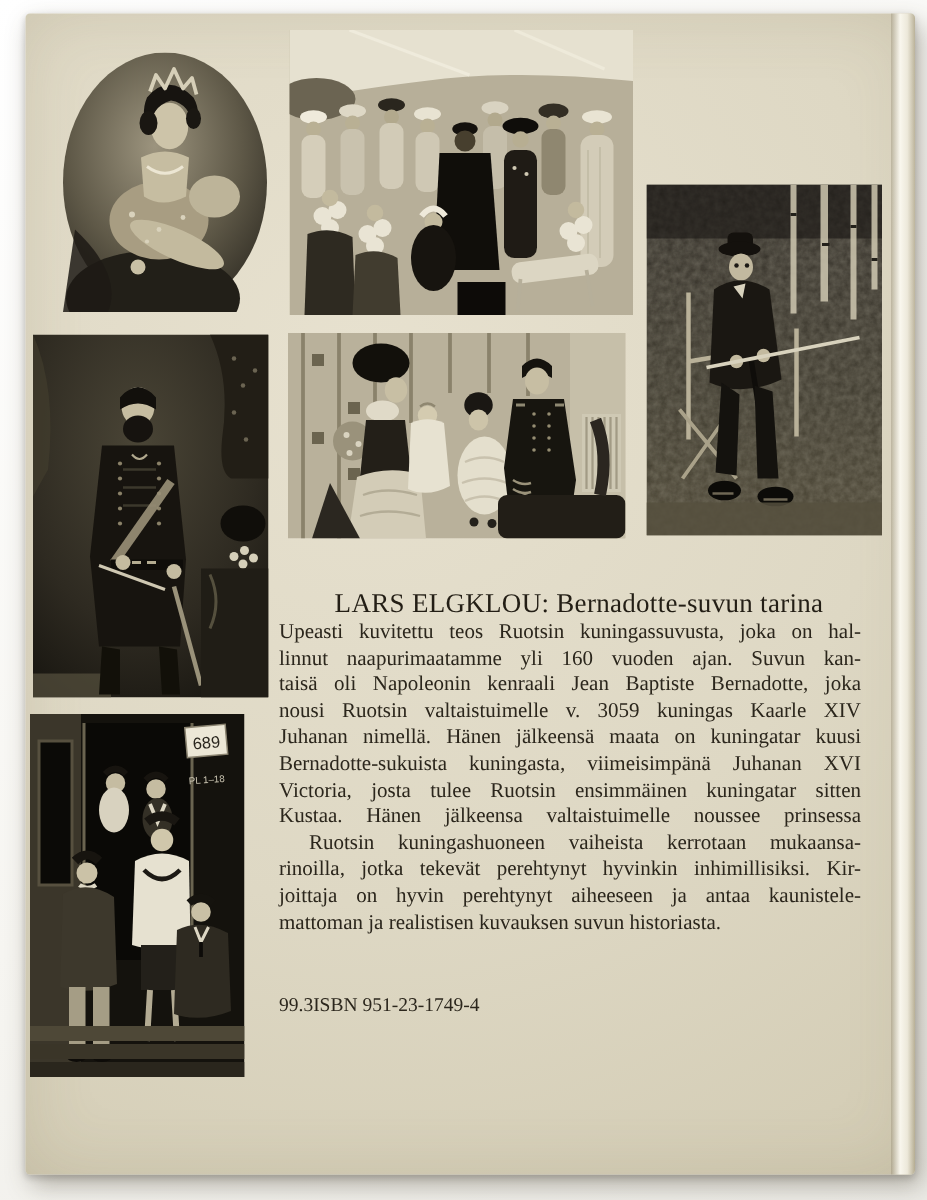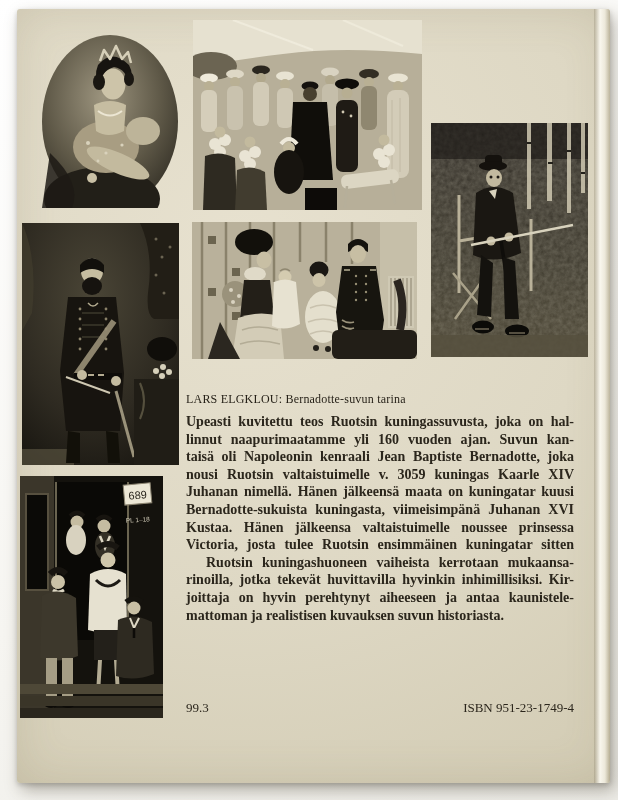--- a/index.html
+++ b/index.html
@@ -22,32 +22,32 @@
   .photo{position:absolute;}
   .photo svg{display:block;width:100%;height:100%;}
   .ph-oval{left:25px;top:26px;width:136px;height:173px;}
   .ph-group{left:176px;top:11px;width:229px;height:190px;}
   .ph-seated{left:414px;top:114px;width:157px;height:234px;}
   .ph-military{left:5px;top:214px;width:157px;height:242px;}
   .ph-family{left:175px;top:213px;width:225px;height:137px;}
   .ph-train{left:3px;top:467px;width:143px;height:242px;}
   .title{
     position:absolute;left:169px;top:383px;width:400px;
-    font-size:12px;letter-spacing:.2px;color:#231e15;white-space:nowrap;
+    font-size:18px;letter-spacing:.2px;color:#231e15;white-space:nowrap;text-align:center;
   }
   .bodytext{
     position:absolute;left:169px;top:404px;width:388px;
     font-size:14px;line-height:17.6px;color:#2b261c;
   }
-  .line{text-align:justify;text-align-last:justify;font-weight:bold;}
+  .line{text-align:justify;text-align-last:justify;}
   .line.para-end{text-align-last:left;}
   .line.indent{text-indent:20px;}
   .footer{
-    position:absolute;left:169px;top:691px;width:388px;
-    display:flex;justify-content:space-between;align-items:flex-start;
+    position:absolute;left:169px;top:653px;width:388px;
+    display:flex;justify-content:flex-start;align-items:flex-start;
     font-size:13px;color:#2b261c;
   }
 </style>
 </head>
 <body>
 
 <div class="backdrop">
   <div class="cover" aria-label="LARS ELGKLOU: Bernadotte-suvun tarina">
 
     <div class="photo ph-oval" aria-label="Oval painted portrait of a queen wearing a tiara">
@@ -374,24 +374,24 @@
 
     <div class="title">LARS ELGKLOU: Bernadotte-suvun tarina</div>
 
     <div class="bodytext">
       <div class="line">Upeasti kuvitettu teos Ruotsin kuningassuvusta, joka on hal-</div>
       <div class="line">linnut naapurimaatamme yli 160 vuoden ajan. Suvun kan-</div>
       <div class="line">taisä oli Napoleonin kenraali Jean Baptiste Bernadotte, joka</div>
       <div class="line">nousi Ruotsin valtaistuimelle v. 3059 kuningas Kaarle XIV</div>
       <div class="line">Juhanan nimellä. Hänen jälkeensä maata on kuningatar kuusi</div>
       <div class="line">Bernadotte-sukuista kuningasta, viimeisimpänä Juhanan XVI</div>
+      <div class="line">Victoria, josta tulee Ruotsin ensimmäinen kuningatar sitten</div>
       <div class="line">Kustaa. Hänen jälkeensa valtaistuimelle noussee prinsessa</div>
-      <div class="line">Victoria, josta tulee Ruotsin ensimmäinen kuningatar sitten</div>
       <div class="line indent">Ruotsin kuningashuoneen vaiheista kerrotaan mukaansa-</div>
-      <div class="line">rinoilla, jotka tekevät huvittavilla hyvinkin inhimillisiksi. Kir-</div>
+      <div class="line">rinoilla, jotka tekevät perehtynyt hyvinkin inhimillisiksi. Kir-</div>
       <div class="line">joittaja on hyvin perehtynyt aiheeseen ja antaa kaunistele-</div>
       <div class="line para-end">mattoman ja realistisen kuvauksen suvun historiasta.</div>
     </div>
 
     <div class="footer">
       <span>99.3</span>
       <span>ISBN 951-23-1749-4</span>
     </div>
 
     <div class="edge-strip"></div>

